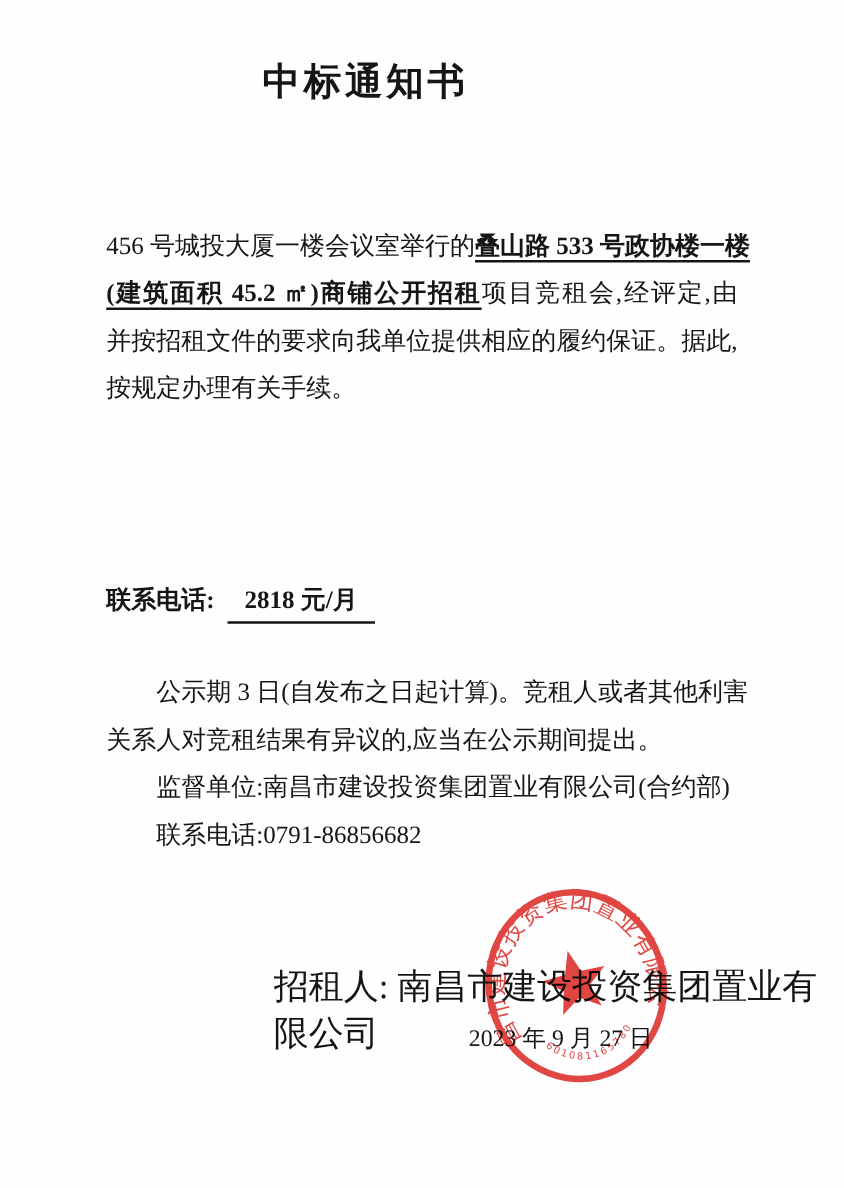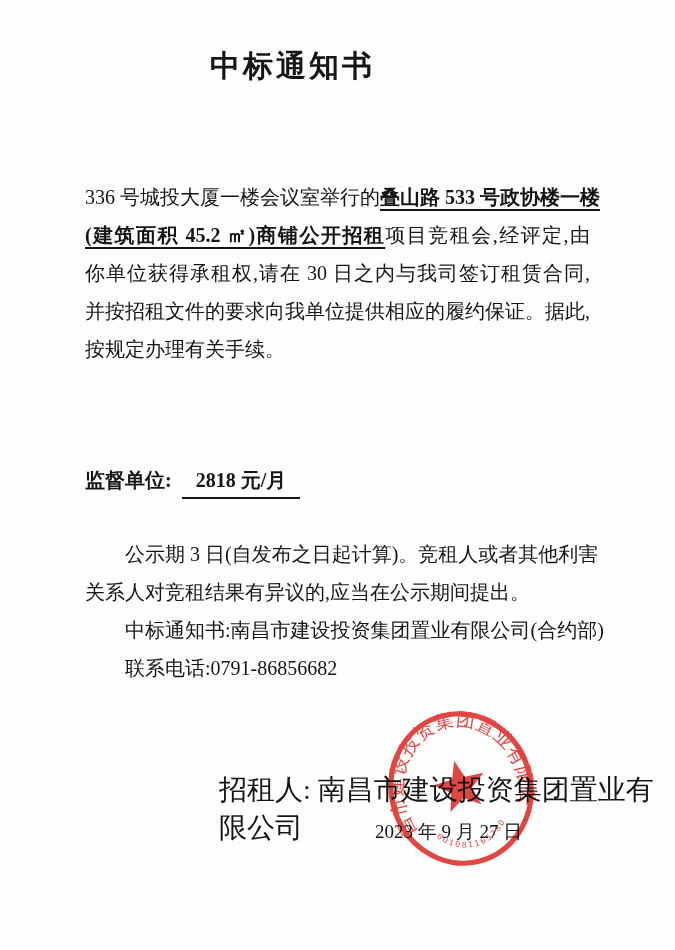--- a/index.html
+++ b/index.html
@@ -113,33 +113,32 @@
 </style>
 </head>
 <body>
 
 <div class="page">
 
   <h1 class="doc-title">中标通知书</h1>
 
 
   <div class="body-para">
-    <div class="line just"><span>336 号城投大厦一楼会议室举行的</span><span class="bu">叠山路 533 号政协楼一楼</span></div>
+    <div class="line just"><span>456 号城投大厦一楼会议室举行的</span><span class="bu">叠山路 533 号政协楼一楼</span></div>
     <div class="line just"><span class="bu">(建筑面积 45.2 ㎡)商铺公开招租</span><span>项目竞租会,经评定,由</span></div>
-    <div class="line just"><span>你单位获得承租权,请在 30 日之内与我司签订租赁合同,</span></div>
     <div class="line just"><span>并按招租文件的要求向我单位提供相应的履约保证。据此,</span></div>
     <div class="line"><span>按规定办理有关手续。</span></div>
   </div>
 
-  <div class="result-line"><span>监督单位:</span><span class="value">2818 元/月</span></div>
+  <div class="result-line"><span>联系电话:</span><span class="value">2818 元/月</span></div>
 
   <div class="notice-para">
     <div class="line just indent"><span>公示期 3 日(自发布之日起计算)。竞租人或者其他利害</span></div>
     <div class="line"><span>关系人对竞租结果有异议的,应当在公示期间提出。</span></div>
-    <div class="line indent"><span>中标通知书:南昌市建设投资集团置业有限公司(合约部)</span></div>
+    <div class="line indent"><span>监督单位:南昌市建设投资集团置业有限公司(合约部)</span></div>
     <div class="line indent"><span>联系电话:0791-86856682</span></div>
   </div>
 
   <div class="sig-lessor">招租人: 南昌市建设投资集团置业有限公司</div>
   <div class="sig-date">2023 年 9 月 27 日</div>
 
   <svg class="stamp" viewBox="0 0 200 214" xmlns="http://www.w3.org/2000/svg">
     <defs>
       <path id="arcTop" d="M 30 150 A 78 88 0 1 1 170 150" fill="none"></path>
       <path id="arcBottom" d="M 52 162 A 64 72 0 0 0 148 162" fill="none"></path>

